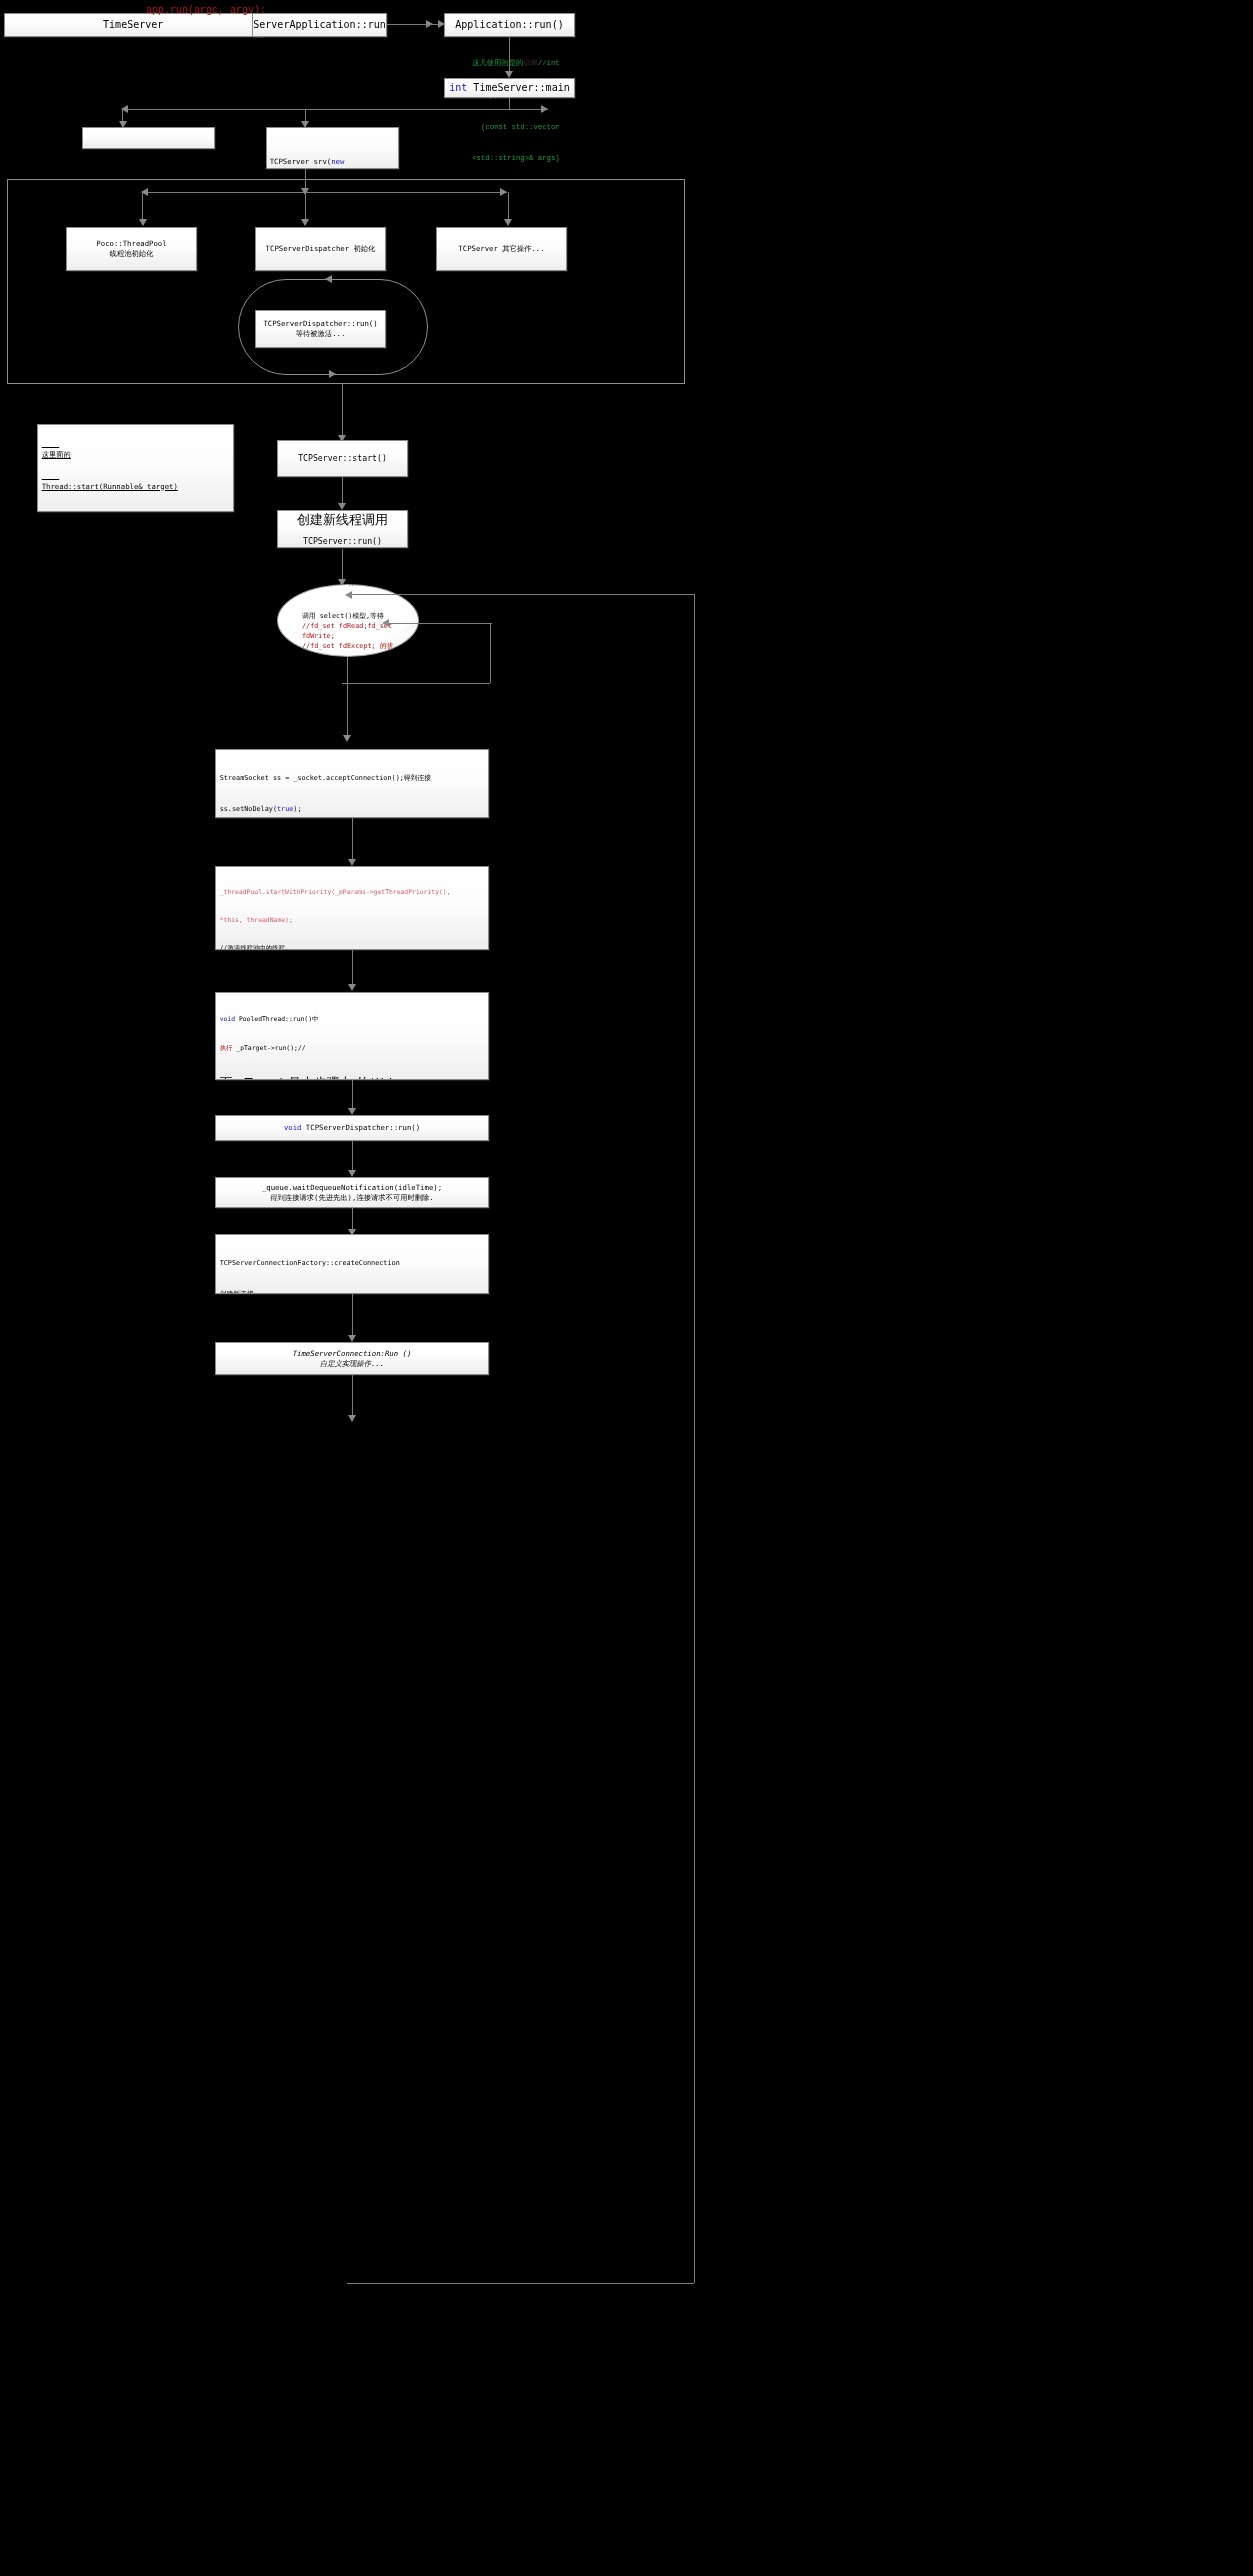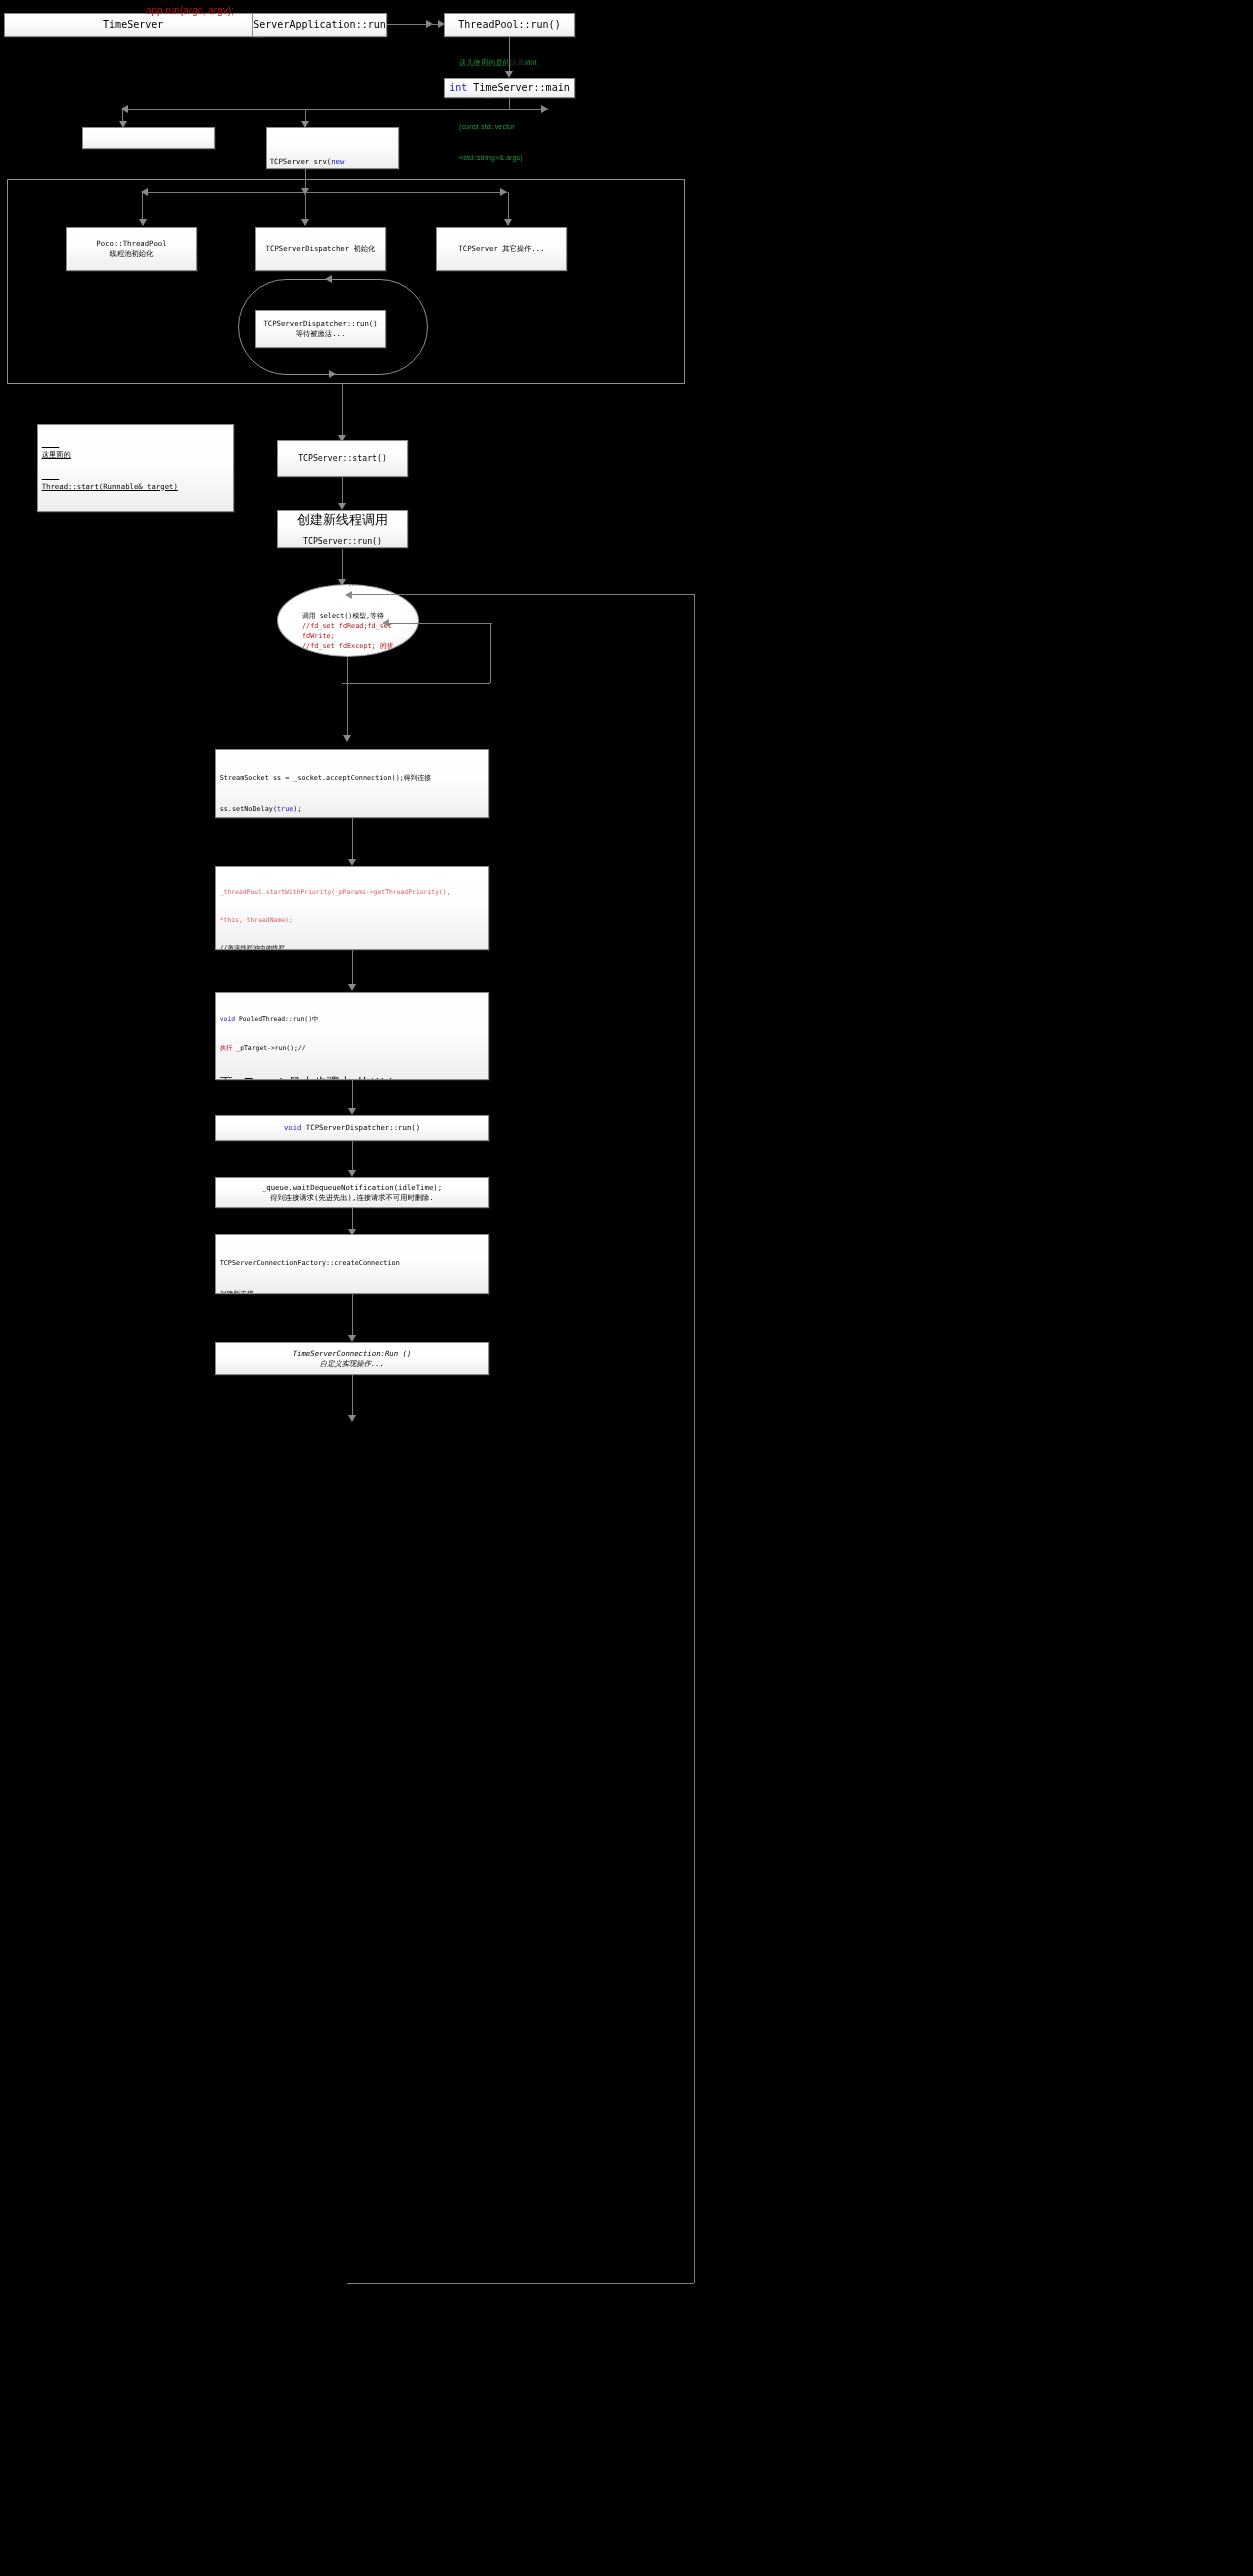--- a/index.html
+++ b/index.html
@@ -97,24 +97,25 @@
   .arrow-left{
     position:absolute;
     width:0;height:0;
     border-top:4.6px solid transparent;
     border-bottom:4.6px solid transparent;
     border-right:7.3px solid #8a8a8a;
   }
   
   .freetext{
     position:absolute;
-    font-family:Liberation Sans, sans-serif;
+    font-family:Liberation Mono, monospace;
     font-size:10px;
     line-height:1.35;
     white-space:pre;
+    text-align:right;
   }
   .red{color:#b31414;}
   .green{color:#1f9c3d;}
   .blue{color:#1414c8;}
   .dark{color:#000;}
   .pink{color:#d4616e;}
   .mid-dark{font-size:12.8px;font-family:"DejaVu Sans",sans-serif;}
 </style>
 </head>
 <body>
@@ -130,21 +131,21 @@
   <div class="freetext red" style="left:146px;top:3.7px;">app.run(argc, argv);</div>
 
   <div class="box center" style="left:252px;top:12.8px;width:135px;height:24px;">
     <span>ServerApplication::run</span>
   </div>
 
   <div class="hline" style="left:387px;top:24px;width:53px;"></div>
   <div class="arrow-right" style="left:438px;top:20px;"></div>
 
   <div class="box center" style="left:444px;top:12.8px;width:131px;height:24px;">
-    <span>ThreadPool::run()</span>
+    <span>Application::run()</span>
   </div>
 
   <div class="freetext" style="left:459px;top:37px;font-size:7.3px;line-height:1.45;">
     <div><span class="green">这儿使用的是的</span><span class="dark" style="color:#2a2a2a">隐藏</span><span class="green">//int</span></div>
     <div class="green">ServerApplication::main</div>
     <div class="green">(const std::vector</div>
     <div class="green">&lt;std::string&gt;&amp; args)</div>
   </div>
 
   <div class="vline" style="left:509px;top:37px;height:37px;"></div>

